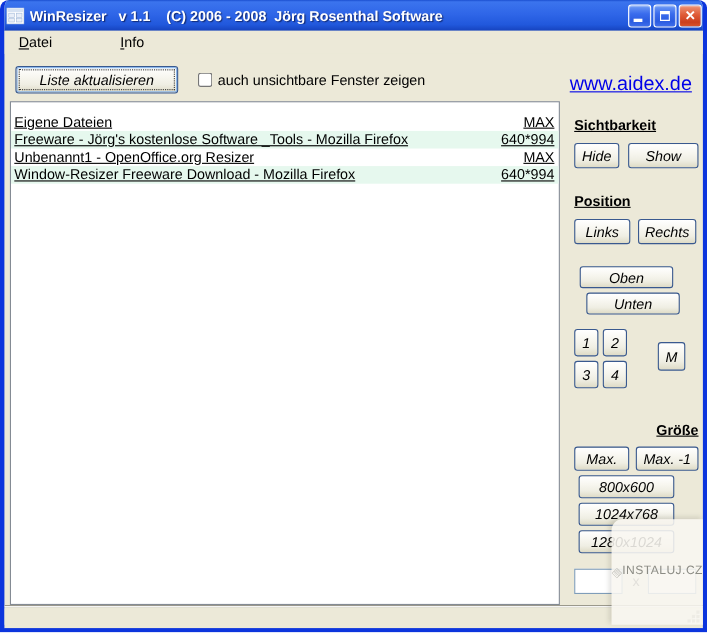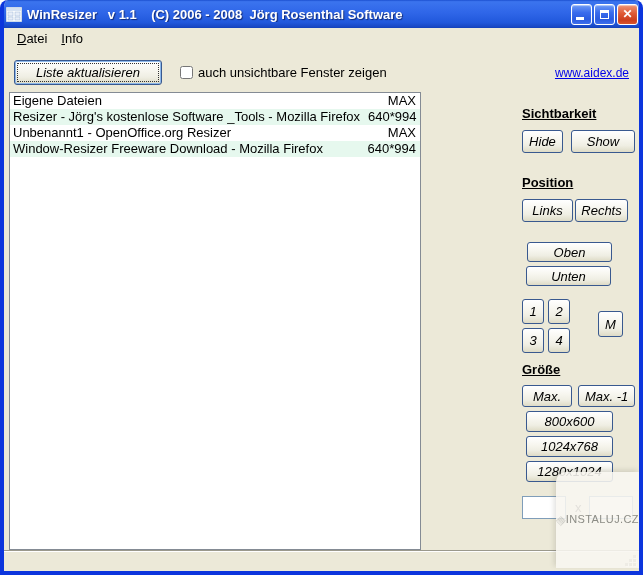--- a/index.html
+++ b/index.html
@@ -29,60 +29,60 @@
     background:linear-gradient(180deg,#6f9bf5 0%,#3a6ced 40%,#2a5be0 75%,#3e6eec 100%);
     box-shadow:inset 0 1px 1px rgba(255,255,255,.5);
   }
   .ctrl-btn.close { background:linear-gradient(180deg,#ee9475 0%,#df5a36 45%,#cc3f1e 80%,#d9542c 100%); }
   .glyph-min { position:absolute; left:4px; bottom:4px; width:8px; height:3px; background:#fff; }
   .glyph-max { width:9px; height:9px; border:1px solid #fff; border-top:3px solid #fff; }
   .glyph-x { color:#fff; font-size:12px; font-weight:bold; line-height:1; }
   
   .menubar {
     position:absolute; left:0; top:28px; width:635px; height:21px;
-    display:flex; align-items:center; padding-left:6px; font-size:13px; background:#ece9d8;
+    display:flex; align-items:center; padding-left:6px; font-size:13px; background:#ece9d8;gap:48px;
   }
   .menu-item { padding:2px 7px; }
   .menu-item::first-letter { text-decoration:underline; }
   
   .btn {
     font-family:"Liberation Sans",sans-serif; font-size:13px; color:#000;
     background:linear-gradient(180deg,#ffffff 0%,#f7f6ef 40%,#efeee3 70%,#dedbc6 100%);
     border:1px solid #39598f; border-radius:3px; text-align:center;
     display:flex; align-items:center; justify-content:center; cursor:default;font-style:italic;
   }
   .btn.default {
     box-shadow:inset 0 0 0 1px #8db8ea;
     outline:1px dotted #333; outline-offset:-4px;
   }
   .refresh-btn { position:absolute; left:10px; top:60px; width:148px; height:25px; }
   .chk-row { position:absolute; left:176px; top:65px; display:flex; align-items:center; font-size:13px; }
   .chk-row input { width:13px; height:13px; margin-right:5px; }
-  .aidex-link { position:absolute; right:10px; top:66px; font-size:12px; color:#0000e8; text-decoration:underline; }
+  .aidex-link { position:absolute; right:10px; top:66px; font-size:18px; color:#0000e8; text-decoration:underline; }
   
   .win-list {
-    position:absolute; left:5px; top:92px; width:412px; height:458px;
-    background:#fff; border:1px solid #848b94; padding-top:0; overflow:hidden;
+    position:absolute; left:5px; top:92px; width:500px; height:458px;
+    background:#fff; border:1px solid #848b94; padding-top:10px; overflow:hidden;text-decoration:underline;
   }
   .row { display:flex; justify-content:space-between; font-size:13px; line-height:16px; padding:0 4px 0 3px; white-space:nowrap; }
   .row:nth-child(even) { background:#e6f8ee; }
   .row .sz { margin-left:8px; }
   
   .panel { position:absolute; left:510px; top:92px; width:129px; padding:14px 8px 0 8px; }
   .sec-h { font-size:13px; font-weight:bold; text-decoration:underline; }
   .btn-row { display:flex; gap:8px; }
   .hide-show { margin-top:9px; } .hide-show .btn { height:23px; }
   .pos-h { margin-top:22px; }
-  .links-rechts { margin-top:9px; gap:2px; } .links-rechts .btn { height:23px; }
+  .links-rechts { margin-top:9px; gap:7px; } .links-rechts .btn { height:23px; }
   .oben { margin-top:20px; margin-left:5px; width:85px; height:20px; }
-  .unten { margin-top:4px; margin-left:4px; width:85px; height:20px; }
+  .unten { margin-top:4px; margin-left:11px; width:85px; height:20px; }
   .numpad { position:relative; margin-top:13px; width:121px; height:54px; }
   .numpad .nbtn { position:absolute; width:22px; height:25px; }
   .m-btn { position:absolute; left:76px; top:12px; width:25px; height:26px; }
-  .size-h { margin-top:9px; }
+  .size-h { margin-top:30px;text-align:right; }
   .max-row { margin-top:8px; gap:6px; } .max-row .btn { height:22px; }
   .preset { margin-left:4px; margin-top:4px; width:87px; height:21px; }
   .preset:first-of-type { margin-top:14px; }
   .dim-row { display:flex; align-items:center; margin-top:14px; font-size:13px; }
   .dim-row input {
     width:44px; height:23px; border:1px solid #7f9db9; background:#fff;
     font:13px "Liberation Sans",sans-serif; padding:0 3px;
   }
   .dim-sep { margin:0 7px 0 9px; color:#444; }
   
@@ -140,21 +140,21 @@
   </label>
 
   <a class="aidex-link" href="#">www.aidex.de</a>
 
   <div class="win-list">
     <div class="row">
       <span>Eigene Dateien</span>
       <span class="sz">MAX</span>
     </div>
     <div class="row">
-      <span>Resizer - Jörg's kostenlose Software _Tools - Mozilla Firefox</span>
+      <span>Freeware - Jörg's kostenlose Software _Tools - Mozilla Firefox</span>
       <span class="sz">640*994</span>
     </div>
     <div class="row">
       <span>Unbenannt1 - OpenOffice.org Resizer</span>
       <span class="sz">MAX</span>
     </div>
     <div class="row">
       <span>Window-Resizer Freeware Download - Mozilla Firefox</span>
       <span class="sz">640*994</span>
     </div>

